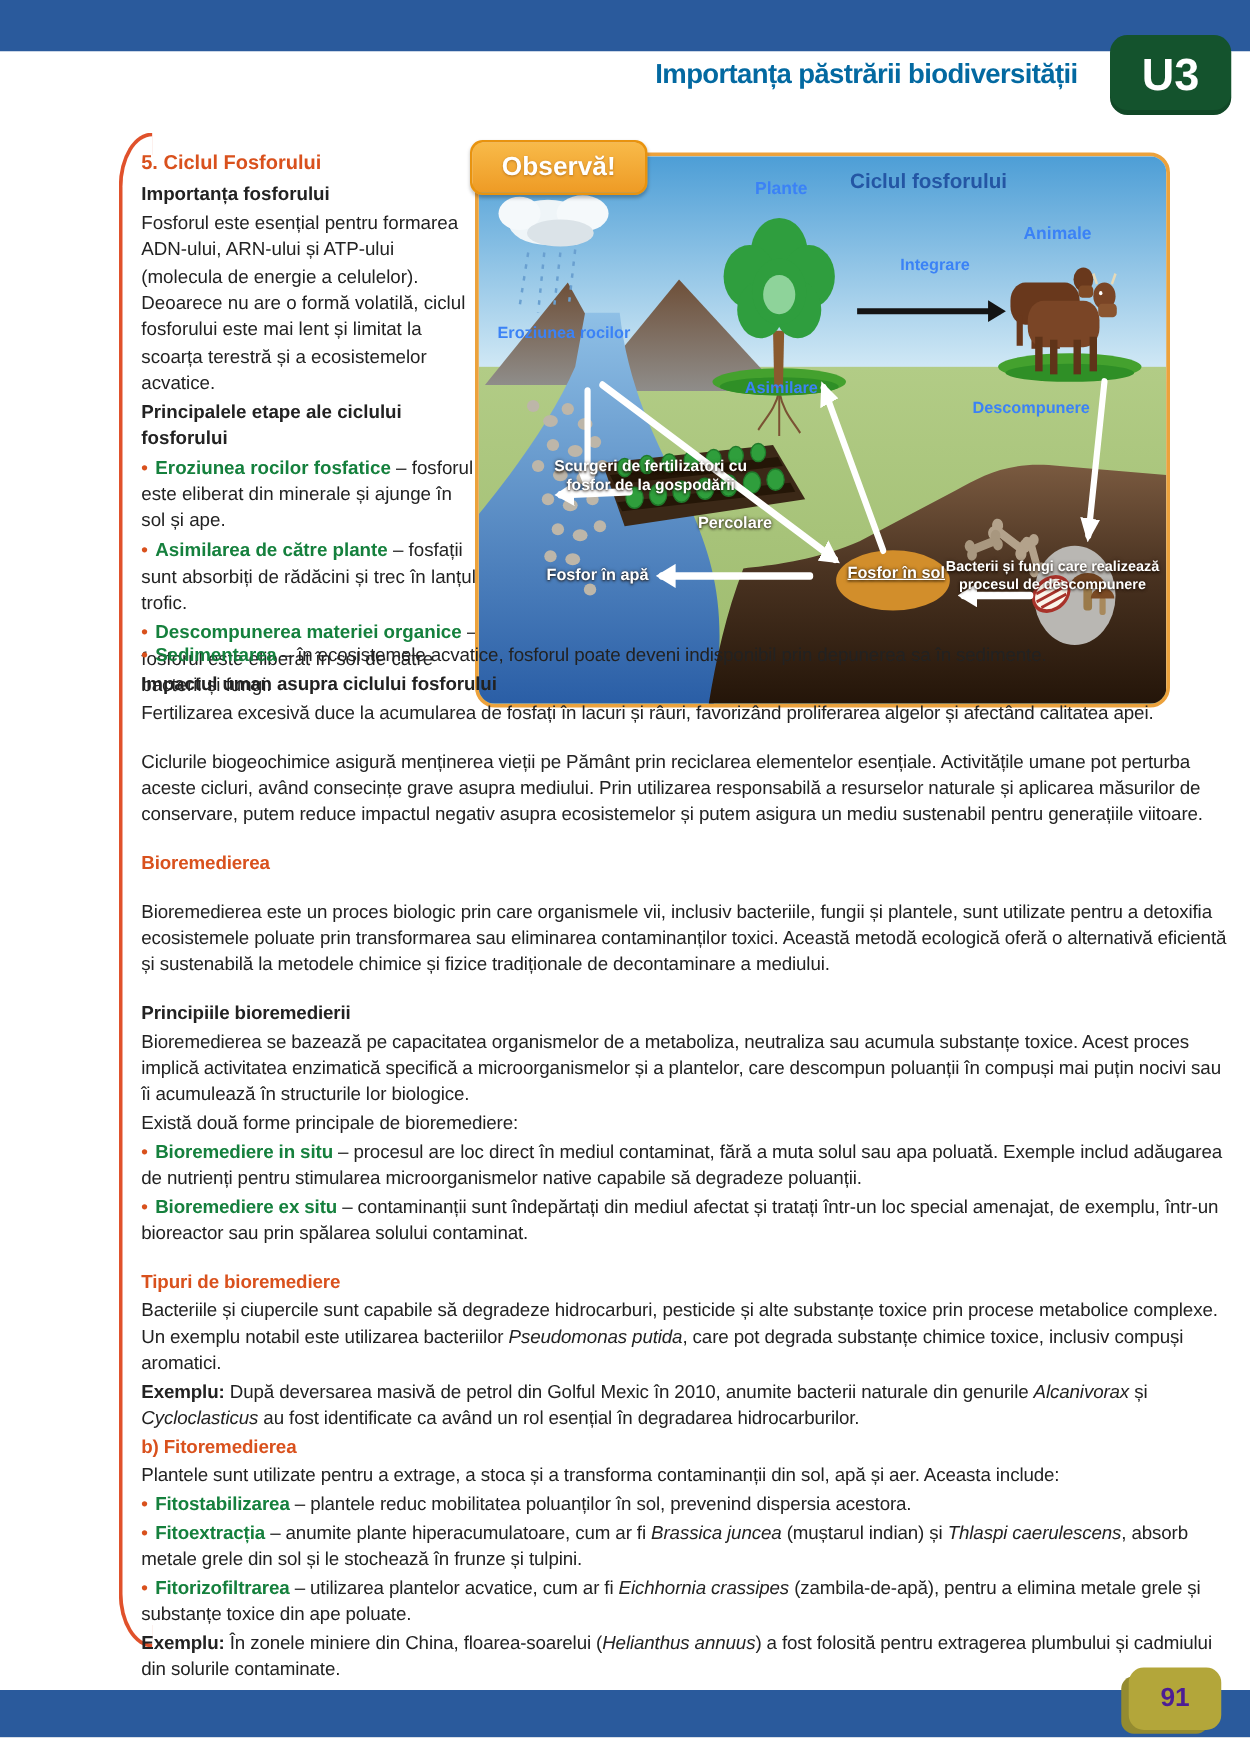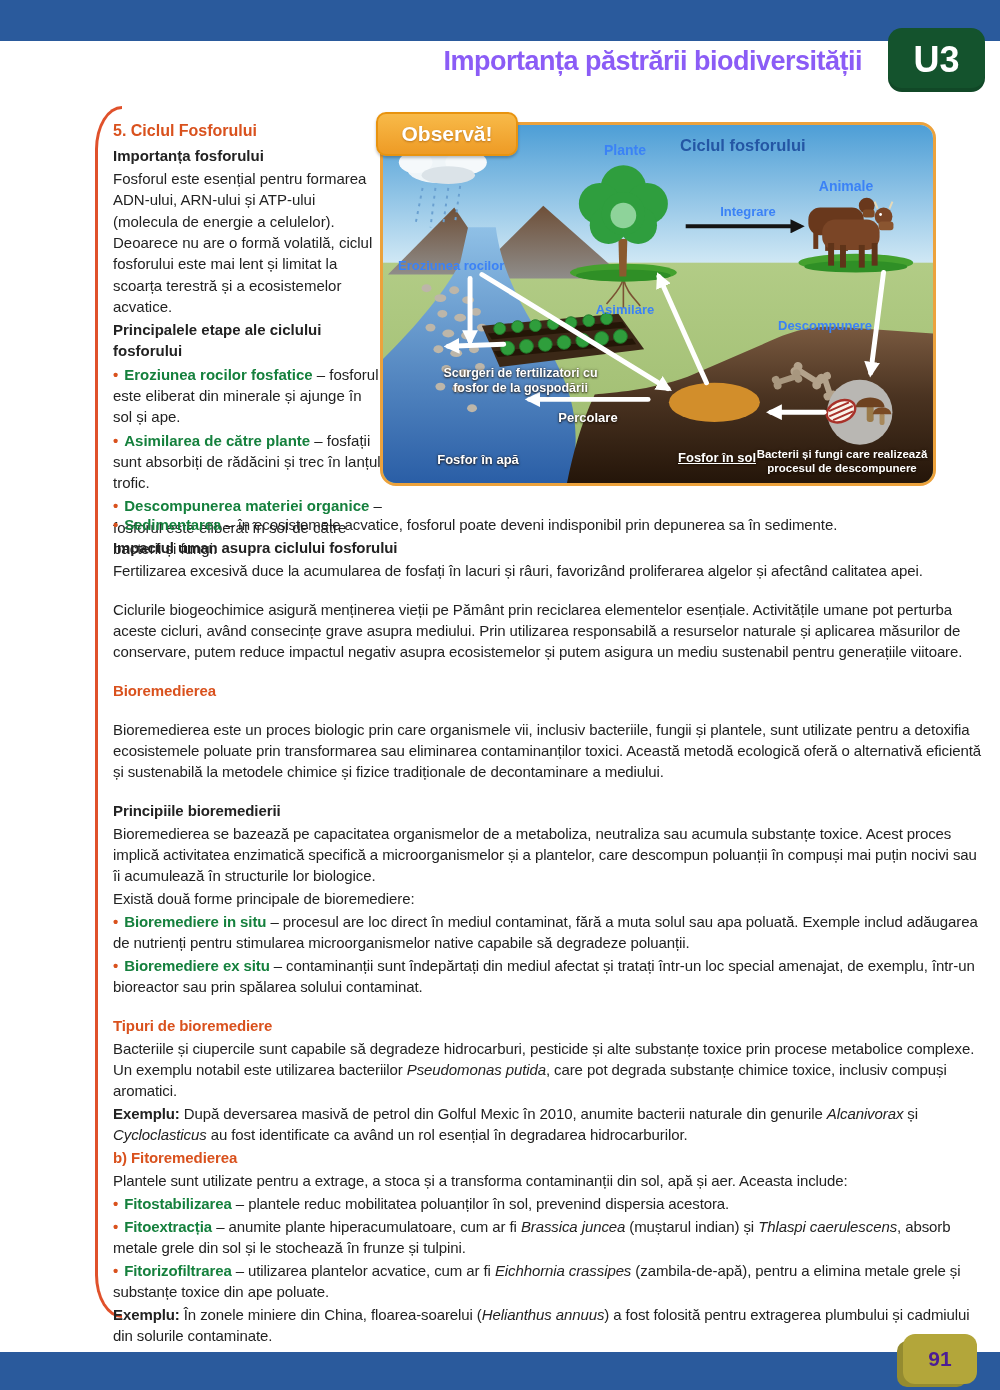--- a/index.html
+++ b/index.html
@@ -1,40 +1,40 @@
 <!DOCTYPE html>
 <html><head>
 <meta charset="utf-8">
 <style>
   html,body{margin:0;padding:0;background:#e8e8e8;}
   .page{position:relative;width:1000px;height:1390px;background:#fff;overflow:hidden;
         font-family:"Liberation Sans", sans-serif;color:#222;}
   
   .topbar{position:absolute;left:0;top:0;width:1000px;height:41px;background:#2a5a9c;}
-  .page-title{position:absolute;top:46px;right:138px;font-size:27px;font-weight:700;
-              color:#8b5cf6;letter-spacing:-0.5px;}
+  .page-title{position:absolute;top:46px;right:138px;font-size:22px;font-weight:700;
+              color:#0369a1;letter-spacing:-0.5px;}
   .u3-badge{position:absolute;left:888px;top:28px;width:97px;height:64px;background:#14532d;
             border-radius:14px;display:flex;align-items:center;justify-content:center;
             color:#fff;font-weight:700;font-size:36px;box-shadow:inset 0 -4px 0 rgba(0,0,0,.12);}
   
   .bracket{position:absolute;left:95px;top:106px;width:24px;height:1206px;
            border-left:3.5px solid #e0512b;border-top:3.5px solid #e0512b;border-bottom:3.5px solid #e0512b;
            border-radius:30px 0 0 30px / 48px 0 0 48px;}
   
   .left-col{position:absolute;left:113px;top:120px;width:270px;font-size:15px;line-height:1.42;}
   .main-text{position:absolute;left:113px;top:514px;width:868px;font-size:15px;line-height:1.4;
              letter-spacing:-0.1px;}
   .blk{margin:0 0 2px 0;}
   .blk.gap{margin-top:18px;}
   .b{font-weight:700;} .i{font-style:italic;} .o{color:#15803d;}
   .blk.h{font-weight:700;} .blk.ho{font-weight:700;color:#d9511d;}
   .left-col .blk.ho{font-size:16px;}
   .dot{color:#d9511d;font-weight:700;margin-right:6px;}
   
-  .diagram{position:absolute;left:380px;top:122px;width:556px;height:364px;}
+  .diagram{position:absolute;left:380px;top:122px;width:556px;height:444px;}
   .diagram-canvas{position:absolute;inset:0;border:3px solid #eca23c;border-radius:16px;
                   overflow:hidden;background:#d9edf7;}
   .diagram-canvas svg{display:block;width:100%;height:100%;}
   .observa{position:absolute;left:-4px;top:-10px;width:138px;height:40px;z-index:3;
            background:linear-gradient(#f8ba49,#ee9b25);border:2px solid #e8930f;border-radius:10px;
            color:#fff;font-weight:700;font-size:21px;display:flex;align-items:center;justify-content:center;
            box-shadow:0 2px 3px rgba(0,0,0,.25);text-shadow:0 1px 2px rgba(120,60,0,.45);}
   .dlb{position:absolute;font-weight:700;color:#3b82f6;line-height:1.18;z-index:2;font-size:13.5px;}
   .dlb.w{color:#fff;text-shadow:0 1px 2px rgba(25,12,0,.8),0 0 3px rgba(25,12,0,.55);}
   .dlb.c{text-align:center;}

